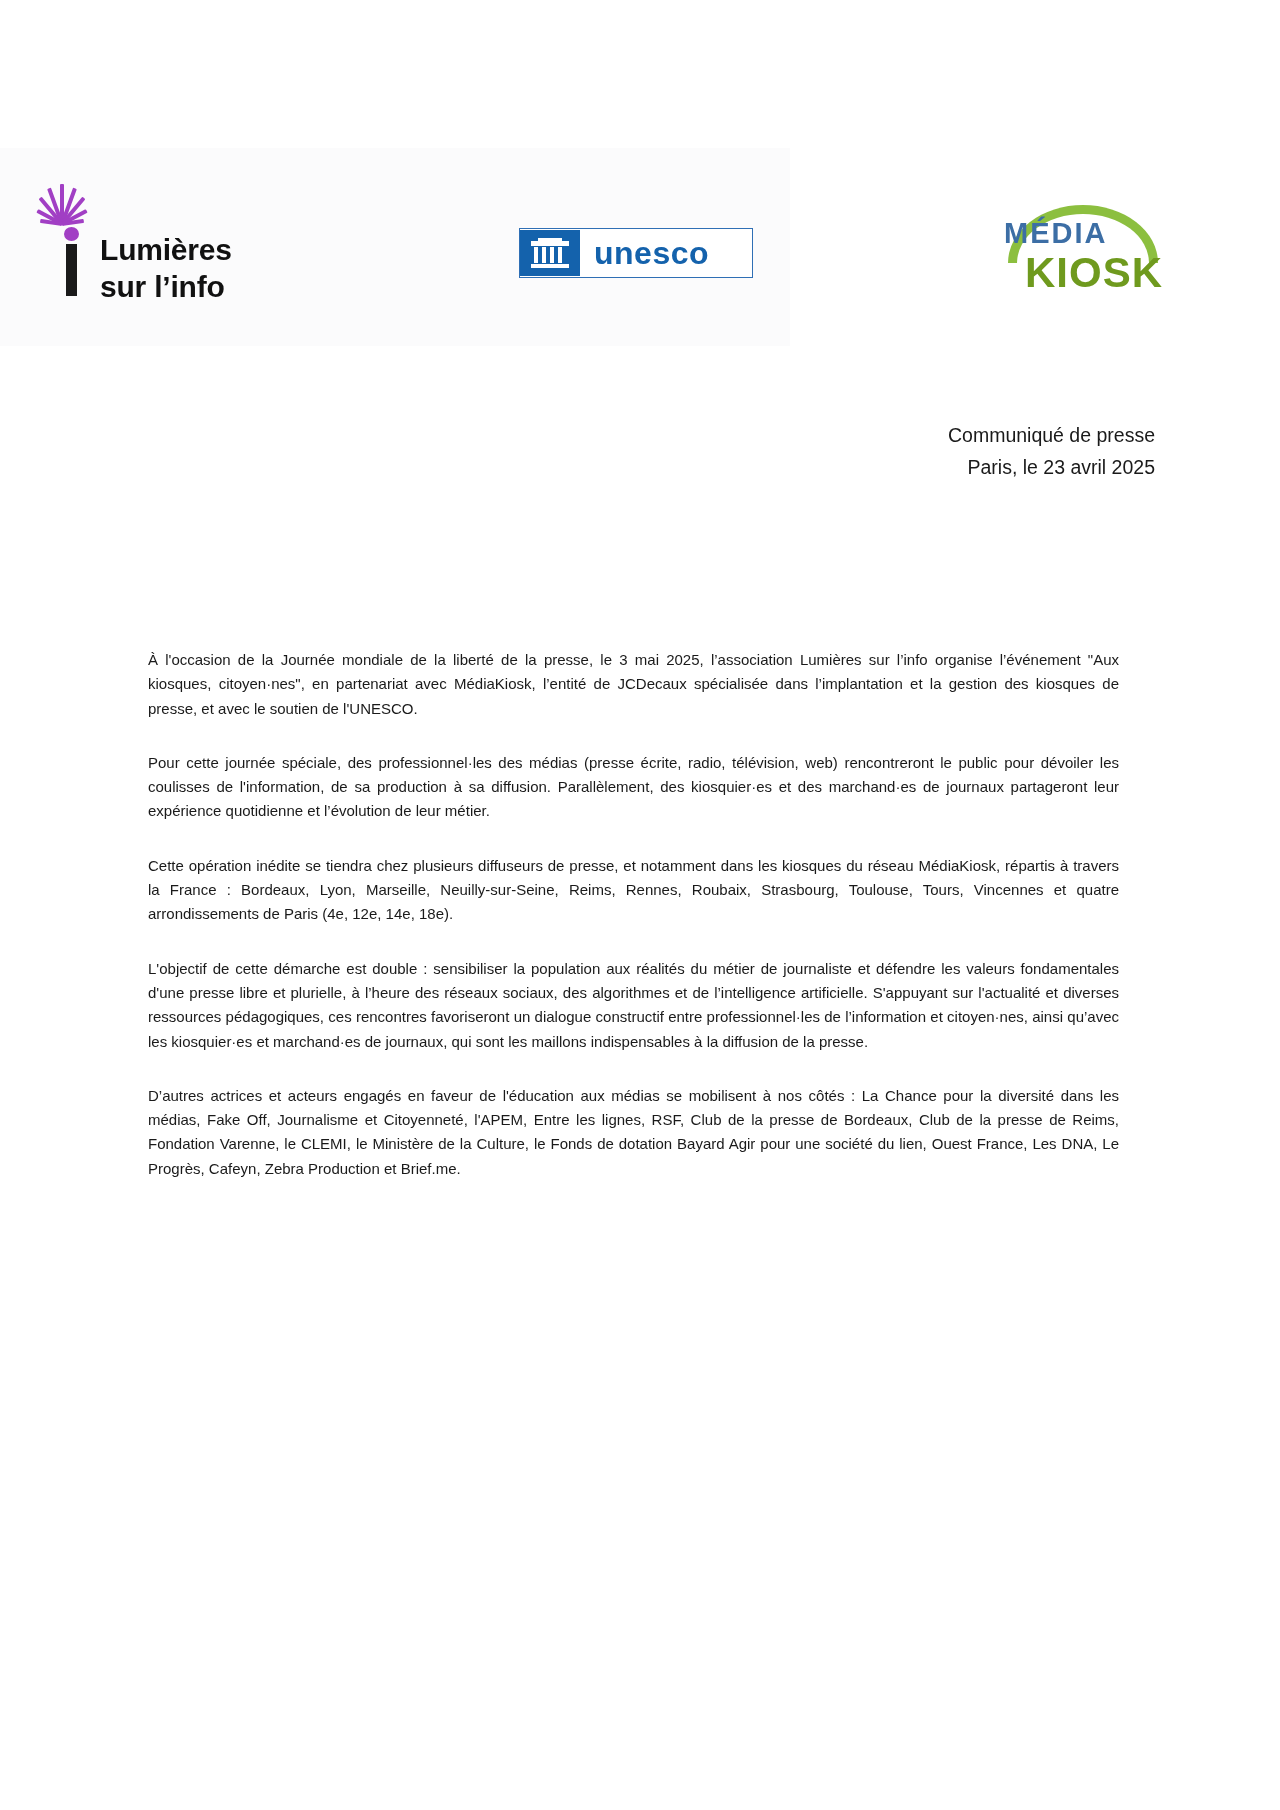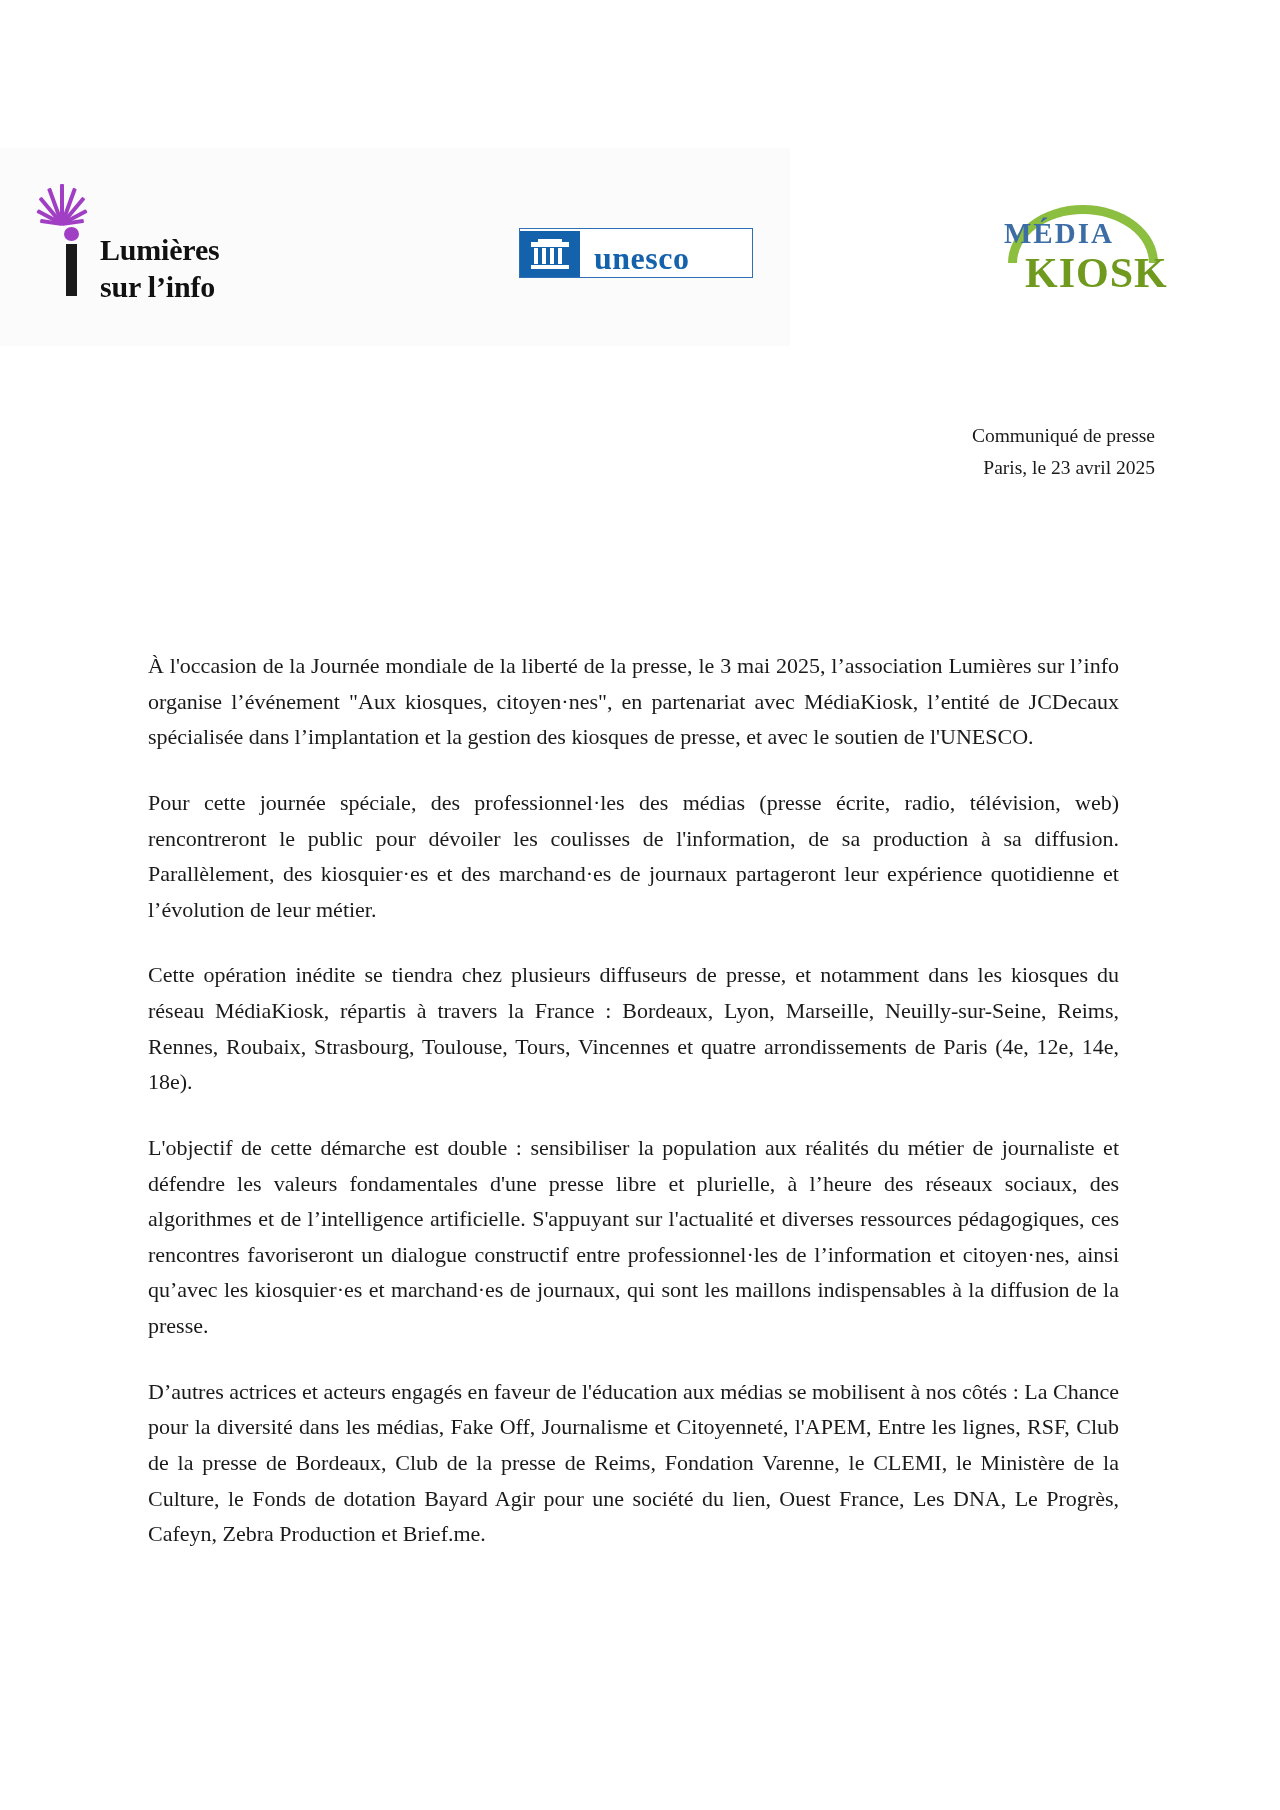--- a/index.html
+++ b/index.html
@@ -14,21 +14,20 @@
     color: #1a1a1a;
     position: relative;
     overflow: hidden;
   }
 
   .page {
     position: relative;
     width: 1280px;
     height: 1600px;
     box-sizing: border-box;
-    font-family: Liberation Serif, serif;
   }
 
   
   .logo-band {
     position: absolute;
     left: 0;
     top: 148px;
     width: 790px;
     height: 198px;
     background: #fbfbfc;
@@ -86,21 +85,21 @@
   
   .logo-unesco {
     position: absolute;
     left: 519px;
     top: 228px;
     width: 232px;
     height: 48px;
     border: 1px solid #2f6fb5;
     background: #ffffff;
     display: flex;
-    align-items: flex-end;
+    align-items: center;
   }
   .unesco-mark {
     width: 60px;
     height: 46px;
     background: #1462ac;
     display: flex;
     align-items: center;
     justify-content: center;
   }
   .unesco-temple {
@@ -201,21 +200,21 @@
     font-size: 20.5px;
     font-weight: bold;
     line-height: 1.6;
   }
 
   .content {
     position: absolute;
     left: 148px;
     right: 161px;
     top: 648px;
-    font-size: 22px;
+    font-size: 15px;
     line-height: 1.62;
     text-align: justify;
     color: #1a1a1a;
   }
   .content p {
     margin: 0 0 30px 0;
     text-align: justify;
     text-justify: inter-word;
   }
   .content p.tight {

